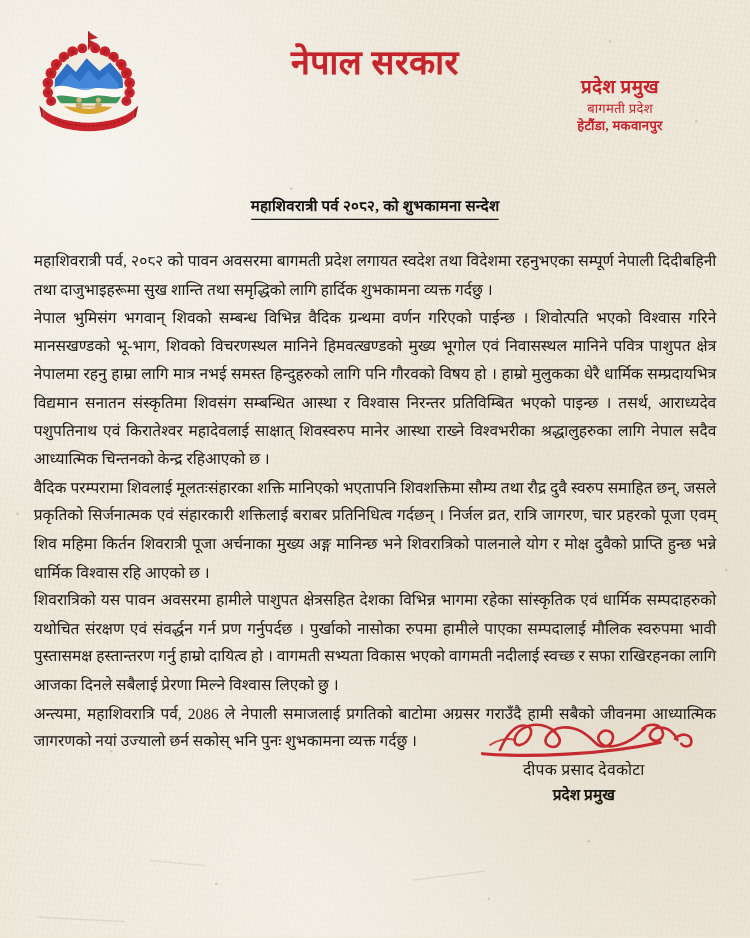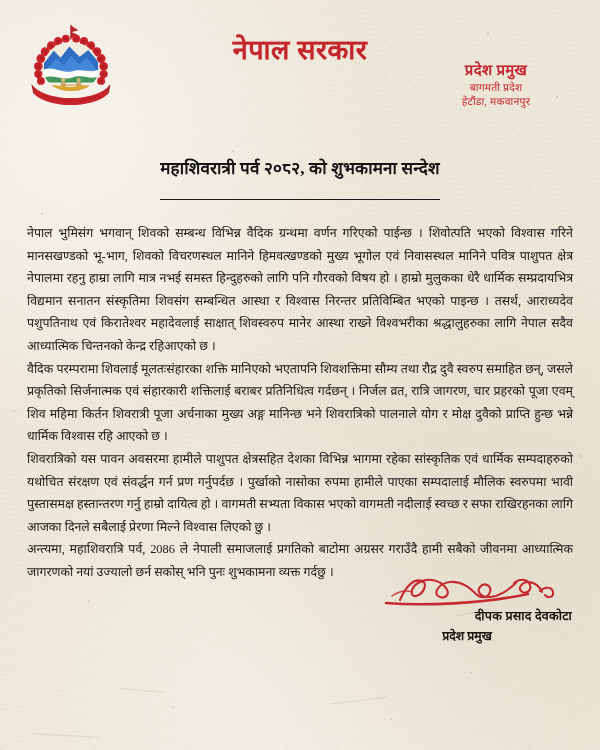--- a/index.html
+++ b/index.html
@@ -87,38 +87,38 @@
     letter-spacing: 0.3px;
   }
   .office-line2 {
     font-size: 10.5px;
     font-weight: 400;
     line-height: 1.5;
     letter-spacing: 0.2px;
   }
   .office-line3 {
     font-size: 10.5px;
-    font-weight: 400;
+    font-weight: 700;
     line-height: 1.4;
     letter-spacing: 0.2px;
     text-align: center;
   }
 
   
   .subject-wrap {
     margin-top: 28px;
     text-align: center;
   }
   .subject {
     display: inline-block;
-    font-size: 17px;
+    font-size: 12px;
     font-weight: 700;
     color: #141414;
     border-bottom: 1.4px solid #1a1a1a;
-    padding-bottom: 20px;
+    padding-bottom: 2px;
     letter-spacing: 0.2px;
   }
 
   
   .body-copy {
     margin: 22px 27px 0 27px;
     color: #1c1a16;
     font-size: 12.4px;
     line-height: 22.6px;
     text-align: justify;
@@ -159,24 +159,23 @@
     position: relative;
     margin-bottom: -4px;
   }
   .signature-mark svg {
     display: block;
     width: 100%;
     height: 100%;
   }
   .signer-name {
     font-size: 12.6px;
-    font-weight: 700;
+    font-weight: 400;
     line-height: 20px;
     letter-spacing: 0.2px;
-    text-align: right;
   }
   .signer-post {
     font-size: 12.4px;
     font-weight: 600;
     line-height: 20px;
   }
 </style>
 </head>
 <body>
 
@@ -282,20 +281,21 @@
       <div class="office-line2">बागमती प्रदेश</div>
       <div class="office-line3">हेटौंडा, मकवानपुर</div>
     </div>
   </div>
 
   <div class="subject-wrap">
     <span class="subject">महाशिवरात्री पर्व २०८२, को शुभकामना सन्देश</span>
   </div>
 
   <div class="body-copy">
+    <p>महाशिवरात्री पर्व, २०८२ को पावन अवसरमा बागमती प्रदेश लगायत स्वदेश तथा विदेशमा रहनुभएका सम्पूर्ण नेपाली दिदीबहिनी तथा दाजुभाइहरूमा सुख शान्ति तथा समृद्धिको लागि हार्दिक शुभकामना व्यक्त गर्दछु ।</p>
     <p>नेपाल भुमिसंग भगवान् शिवको सम्बन्ध विभिन्न वैदिक ग्रन्थमा वर्णन गरिएको पाईन्छ । शिवोत्पति भएको विश्वास गरिने मानसखण्डको भू-भाग, शिवको विचरणस्थल मानिने हिमवत्खण्डको मुख्य भूगोल एवं निवासस्थल मानिने पवित्र पाशुपत क्षेत्र नेपालमा रहनु हाम्रा लागि मात्र नभई समस्त हिन्दुहरुको लागि पनि गौरवको विषय हो । हाम्रो मुलुकका धेरै धार्मिक सम्प्रदायभित्र विद्यमान सनातन संस्कृतिमा शिवसंग सम्बन्धित आस्था र विश्वास निरन्तर प्रतिविम्बित भएको पाइन्छ । तसर्थ, आराध्यदेव पशुपतिनाथ एवं किरातेश्वर महादेवलाई साक्षात् शिवस्वरुप मानेर आस्था राख्ने विश्वभरीका श्रद्धालुहरुका लागि नेपाल सदैव आध्यात्मिक चिन्तनको केन्द्र रहिआएको छ ।</p>
     <p>वैदिक परम्परामा शिवलाई मूलतःसंहारका शक्ति मानिएको भएतापनि शिवशक्तिमा सौम्य तथा रौद्र दुवै स्वरुप समाहित छन्, जसले प्रकृतिको सिर्जनात्मक एवं संहारकारी शक्तिलाई बराबर प्रतिनिधित्व गर्दछन् । निर्जल व्रत, रात्रि जागरण, चार प्रहरको पूजा एवम् शिव महिमा किर्तन शिवरात्री पूजा अर्चनाका मुख्य अङ्ग मानिन्छ भने शिवरात्रिको पालनाले योग र मोक्ष दुवैको प्राप्ति हुन्छ भन्ने धार्मिक विश्वास रहि आएको छ ।</p>
     <p>शिवरात्रिको यस पावन अवसरमा हामीले पाशुपत क्षेत्रसहित देशका विभिन्न भागमा रहेका सांस्कृतिक एवं धार्मिक सम्पदाहरुको यथोचित संरक्षण एवं संवर्द्धन गर्न प्रण गर्नुपर्दछ । पुर्खाको नासोका रुपमा हामीले पाएका सम्पदालाई मौलिक स्वरुपमा भावी पुस्तासमक्ष हस्तान्तरण गर्नु हाम्रो दायित्व हो । वागमती सभ्यता विकास भएको वागमती नदीलाई स्वच्छ र सफा राखिरहनका लागि आजका दिनले सबैलाई प्रेरणा मिल्ने विश्वास लिएको छु ।</p>
     <p>अन्त्यमा, महाशिवरात्रि पर्व, 2086 ले नेपाली समाजलाई प्रगतिको बाटोमा अग्रसर गराउँदै हामी सबैको जीवनमा आध्यात्मिक जागरणको नयां उज्यालो छर्न सकोस् भनि पुनः शुभकामना व्यक्त गर्दछु ।</p>
   </div>
 
   <div class="footer">
 
 
     <div class="sign-block">

